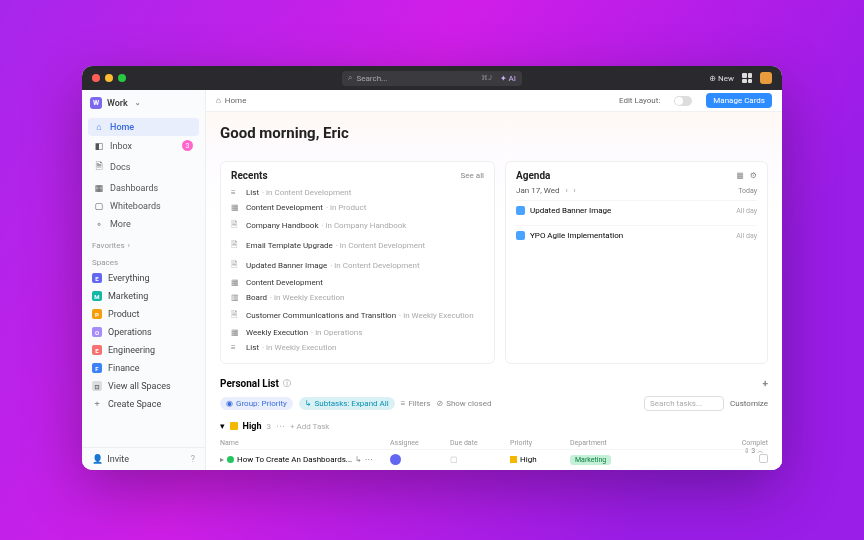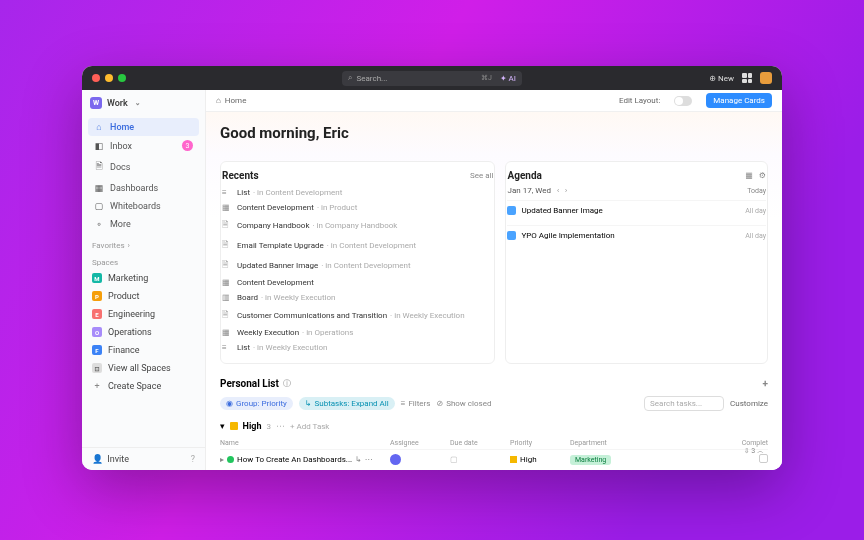--- a/index.html
+++ b/index.html
@@ -33,21 +33,21 @@
 .main{flex:1;display:flex;flex-direction:column;overflow:hidden;background:#fff}
 .crumb{height:22px;display:flex;align-items:center;padding:0 10px;border-bottom:1px solid #f0f0f0;font-size:8px;color:#666}
 .crumb .hi{margin-right:4px}
 .crumb .el{margin-left:auto;display:flex;align-items:center;gap:14px}
 .toggle{width:18px;height:10px;background:#ddd;border-radius:5px;position:relative}
 .toggle::after{content:"";position:absolute;width:8px;height:8px;background:#fff;border-radius:50%;top:1px;left:1px}
 .manage{background:#2d8cff;color:#fff;padding:3px 7px;border-radius:4px;font-size:8px;cursor:pointer}
 .scroll{flex:1;overflow:auto;padding:12px 14px;background:linear-gradient(180deg,#fff9f4 0%,#fdfbff 12%,#fff 30%)}
 .greet{font-size:15px;font-weight:700;color:#222;margin-bottom:19px}
 .cards{display:flex;gap:10px}
-.card{background:#fff;border:1px solid #eee;border-radius:6px;padding:8px 1px;flex:1}
+.card{background:#fff;border:1px solid #eee;border-radius:6px;padding:8px 10px;flex:1}
 .card h3{font-size:10px;font-weight:700;color:#222;display:flex;align-items:center}
 .card h3 .sa{margin-left:auto;font-size:8px;font-weight:400;color:#888;cursor:pointer}
 .ric{width:10px;font-size:8px;color:#888;margin-right:5px}
 .rl{display:flex;align-items:center;font-size:8px;color:#333;padding:3px 0}
 .rl .ctx{color:#aaa;margin-left:3px}
 .ag-date{font-size:8px;color:#555;margin-top:5px;display:flex;align-items:center;gap:6px}
 .ag-date .navb{font-size:7px;color:#888;cursor:pointer}
 .ag-date .today{margin-left:auto;font-size:7px;color:#888}
 .ag-item{display:flex;align-items:center;font-size:8px;padding:5px 0;border-top:1px solid #f5f5f5;margin-top:5px}
 .ag-item .sq{width:9px;height:9px;border-radius:2px;background:#4aa3ff;margin-right:5px}
@@ -147,34 +147,38 @@
             <span>More</span>
           </div>
     </div>
     <div class="sh">
           <span>Favorites</span>
           <span>›</span>
         </div>
     <div class="sh">Spaces</div>
     <div id="spaces-list">
           <div class="sp">
+            <span class="sq" style="background:#6366f1">E</span>
+            <span>Everything</span>
+          </div>
+          <div class="sp">
             <span class="sq" style="background:#14b8a6">M</span>
             <span>Marketing</span>
           </div>
           <div class="sp">
             <span class="sq" style="background:#f59e0b">P</span>
             <span>Product</span>
           </div>
           <div class="sp">
+            <span class="sq" style="background:#a78bfa">O</span>
+            <span>Operations</span>
+          </div>
+          <div class="sp">
             <span class="sq" style="background:#f87171">E</span>
             <span>Engineering</span>
-          </div>
-          <div class="sp">
-            <span class="sq" style="background:#a78bfa">O</span>
-            <span>Operations</span>
           </div>
           <div class="sp">
             <span class="sq" style="background:#3b82f6">F</span>
             <span>Finance</span>
           </div>
         </div>
     <div class="sp">
           <span class="sq" style="background:#ddd;color:#666">⊡</span>
           <span>View all Spaces</span>
         </div>

